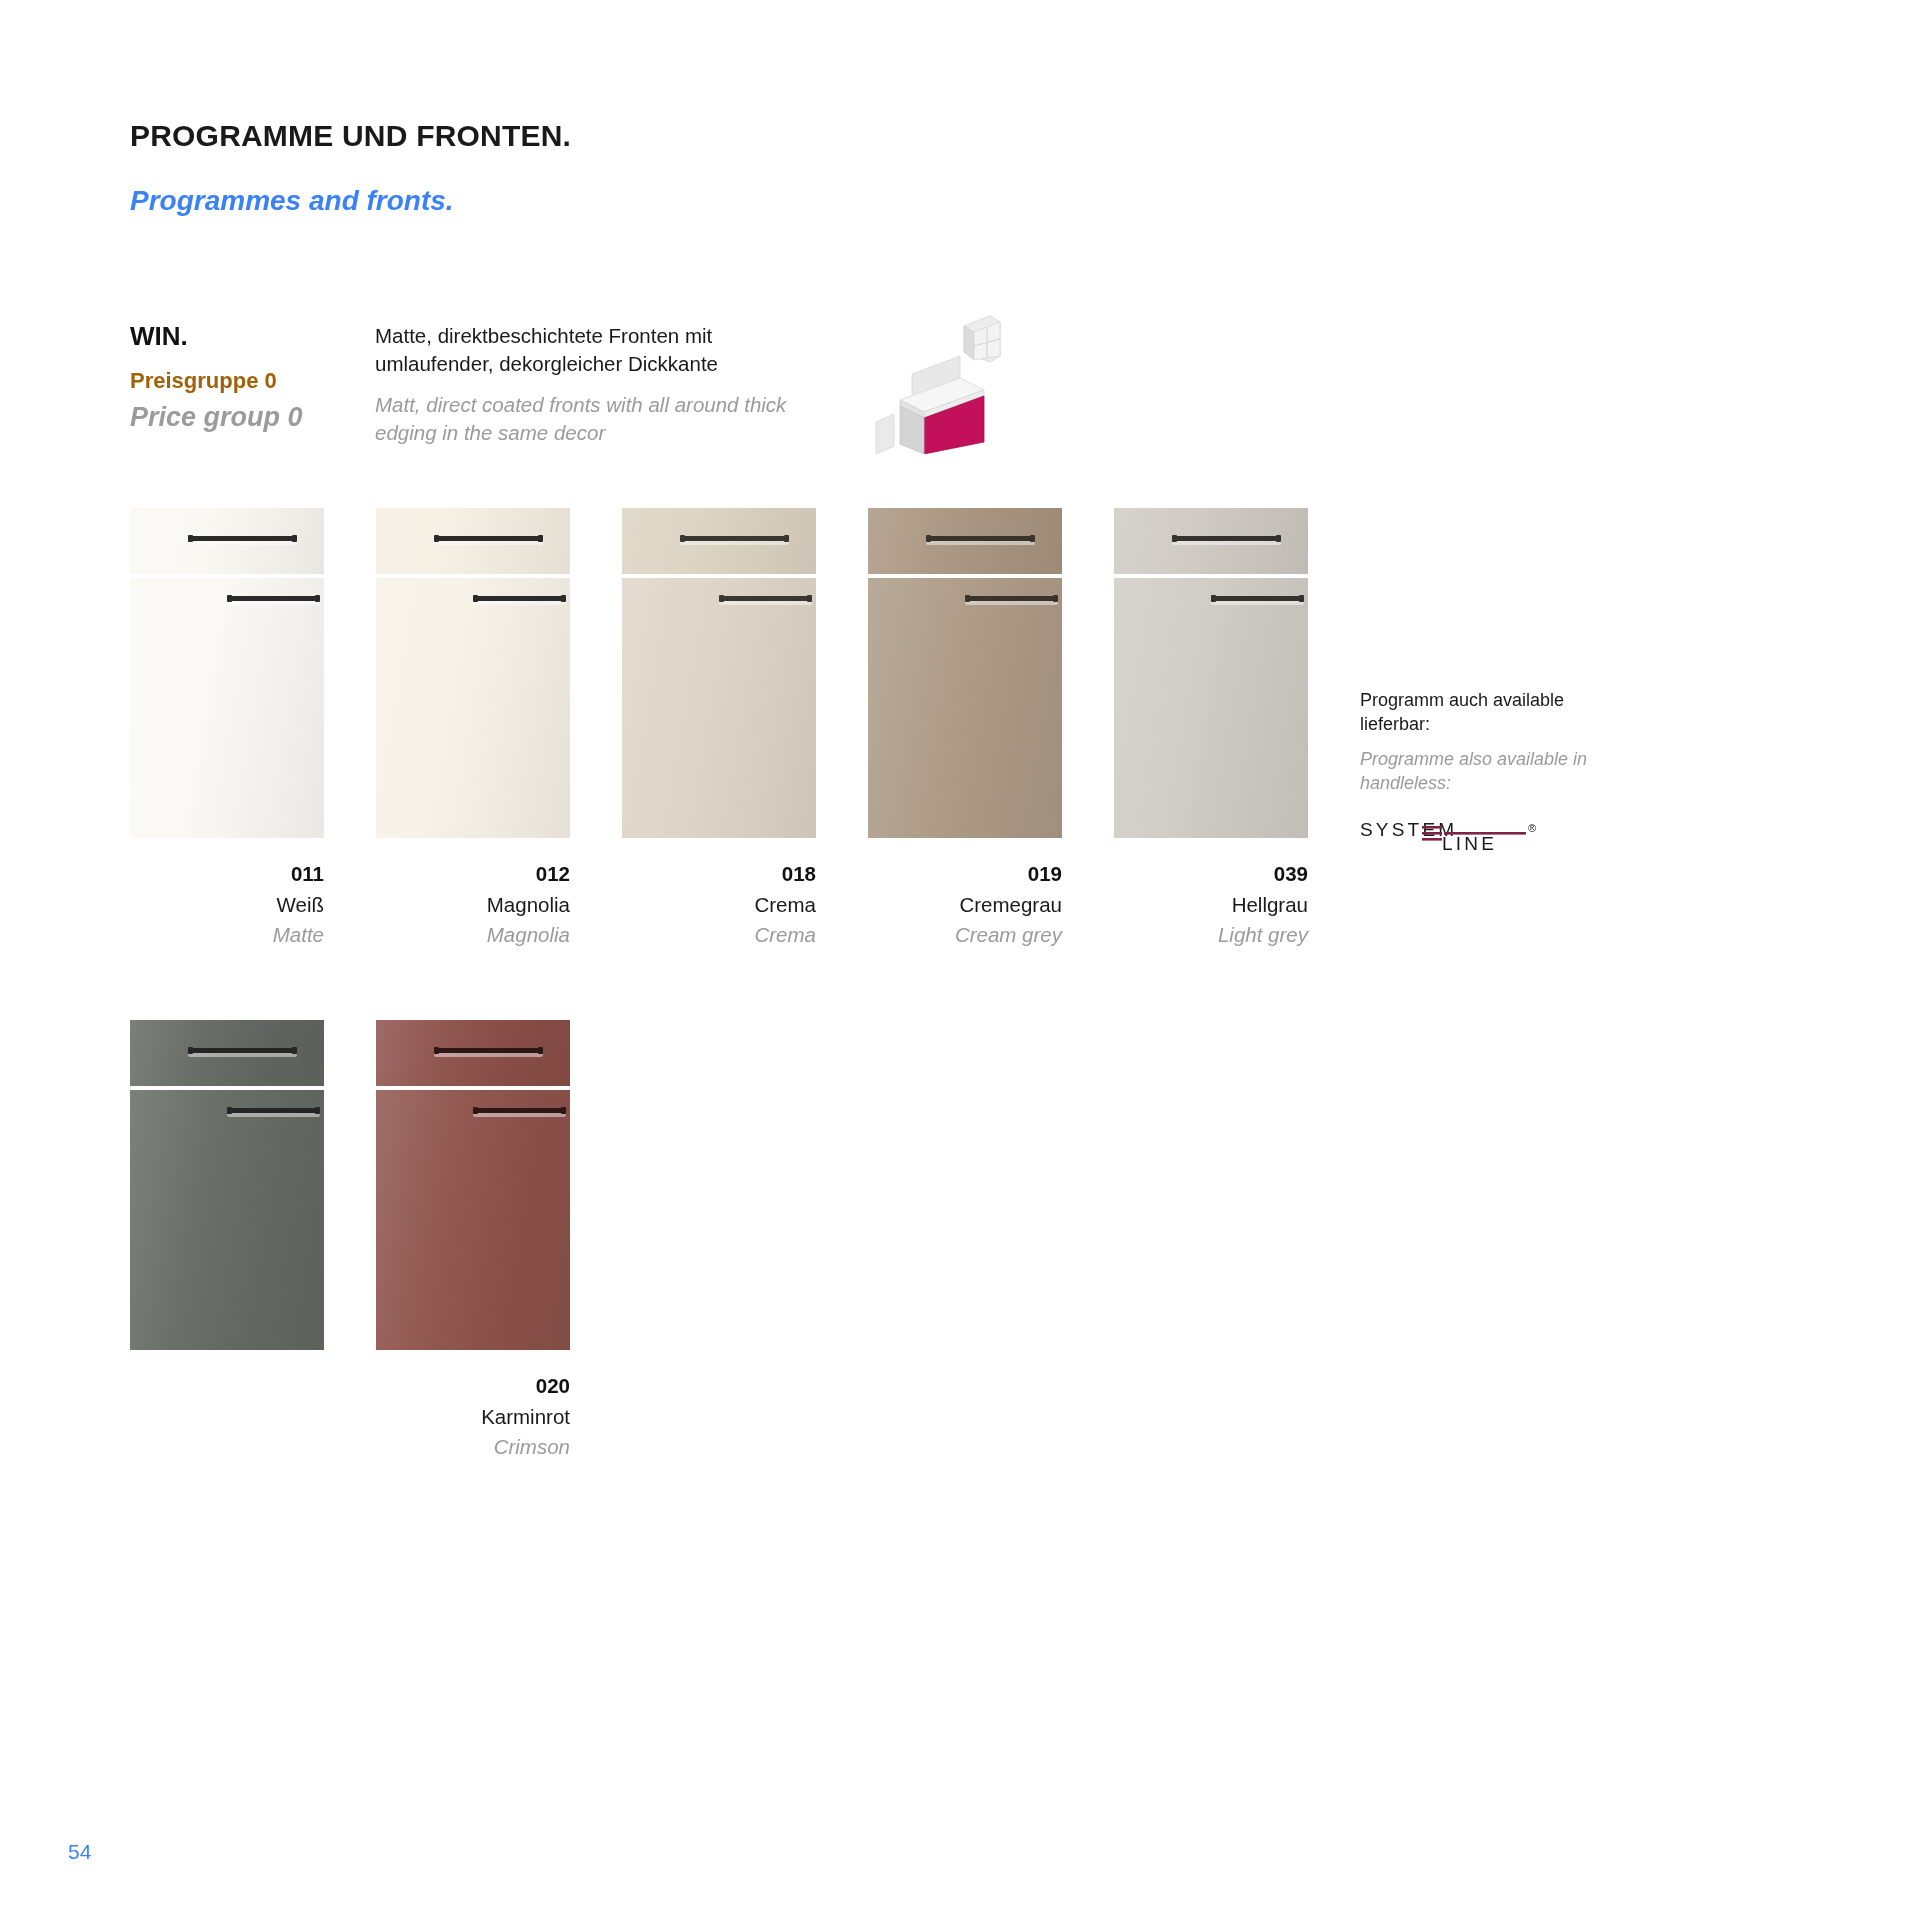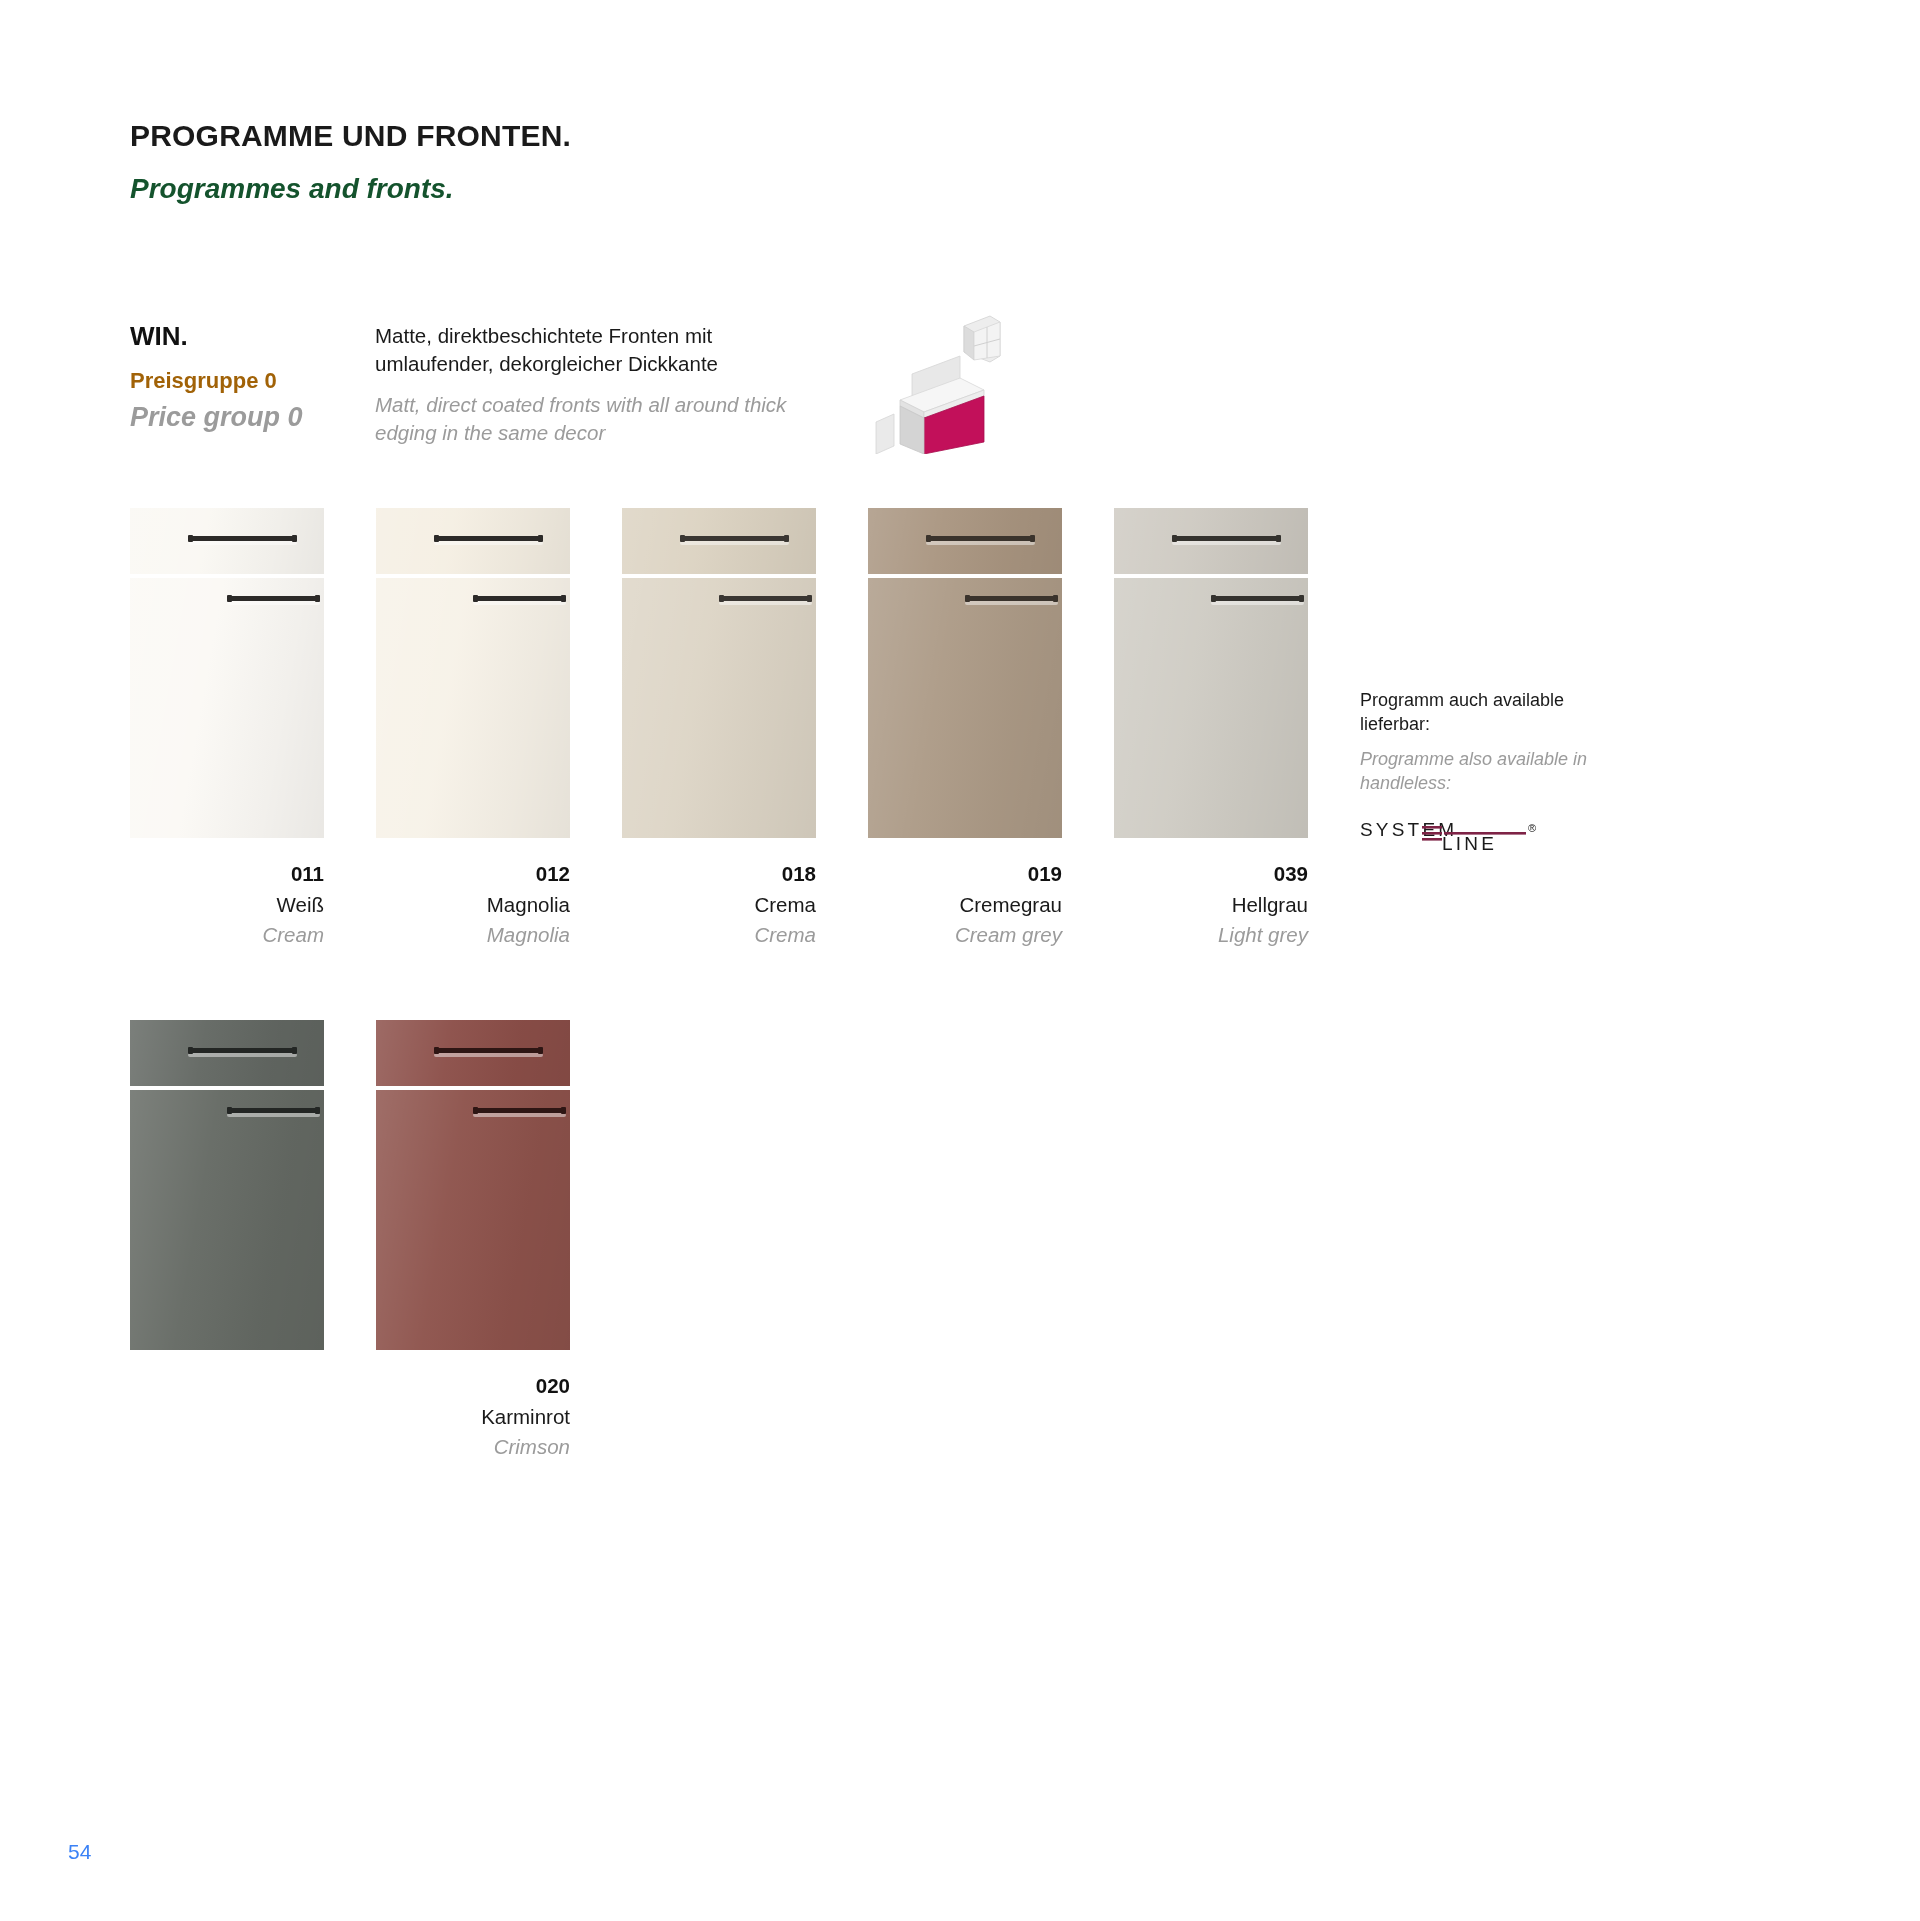--- a/index.html
+++ b/index.html
@@ -29,23 +29,23 @@
     font-weight: bold;
     letter-spacing: 0.2px;
     color: #1a1a1a;
     line-height: 1.2;
   }
 
   .header-subtitle {
     font-size: 28px;
     font-style: italic;
     font-weight: bold;
-    color: #14532d;
+    color: #3b82f6;
     line-height: 1.2;
-    margin-top: 18px;
+    margin-top: 30px;
   }
 
   
   .intro { position: absolute; left: 0; top: 320px; width: 100%; }
 
   .intro-program { position: absolute; left: 130px; top: 0; width: 210px; }
 
   .program-name {
     font-size: 26px;
     font-weight: bold;
@@ -278,21 +278,21 @@
             </div>
             <div class="door-panel" style="background: rgb(251, 249, 245);">
               <div class="sheen"></div>
               <div class="handle-shadow hs-panel"></div>
               <div class="handle handle-panel" style="background: rgb(44, 42, 40);"></div>
             </div>
           </div>
           <div class="caption">
             <div class="caption-code">011</div>
             <div class="caption-de">Weiß</div>
-            <div class="caption-en">Cream</div>
+            <div class="caption-en">Matte</div>
           </div>
         </div>
         <div class="swatch">
           <div class="door">
             <div class="door-drawer" style="background: rgb(245, 239, 227);">
               <div class="sheen"></div>
               <div class="handle-shadow hs-drawer"></div>
               <div class="handle handle-drawer" style="background: rgb(44, 42, 40);"></div>
             </div>
             <div class="door-panel" style="background: rgb(247, 242, 232);">

